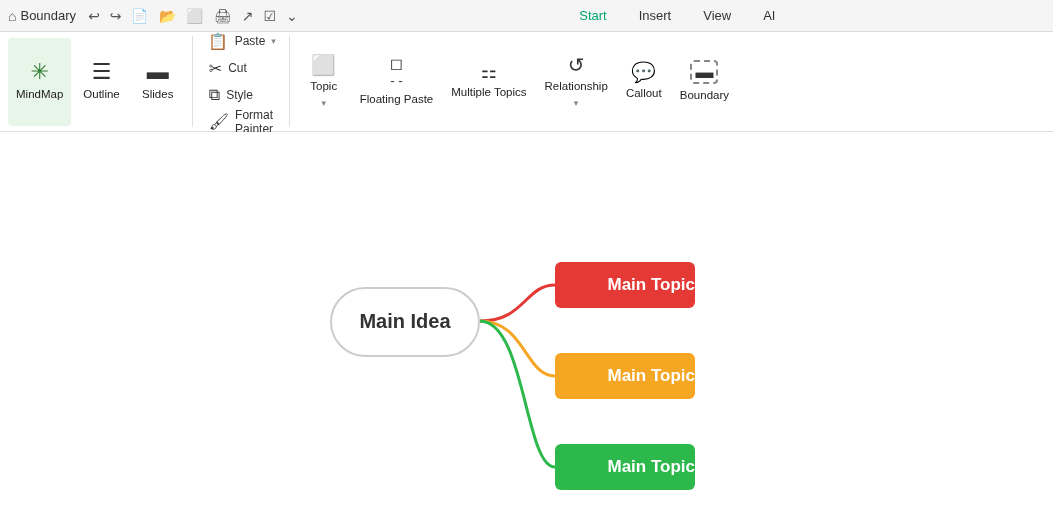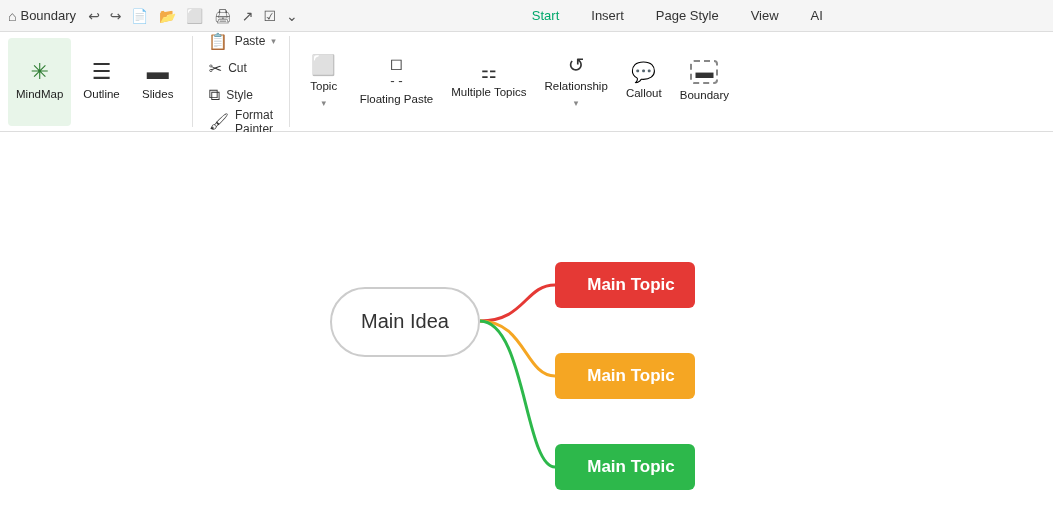--- a/index.html
+++ b/index.html
@@ -159,34 +159,34 @@
       top: 50%;
       transform: translateY(-50%);
       width: 150px;
       height: 70px;
       border: 2px solid #ccc;
       border-radius: 35px;
       display: flex;
       align-items: center;
       justify-content: center;
       font-size: 20px;
-      font-weight: 400;
+      font-weight: 700;
       color: #333;
       background: #fff;
       z-index: 10;
     }
 
     .topic-node {
       position: absolute;
       width: 140px;
       height: 46px;
       border-radius: 6px;
       display: flex;
       align-items: center;
-      justify-content: center;
+      justify-content: flex-end;
       font-size: 17px;
       font-weight: 700;
       color: #fff;
       z-index: 10;
       padding-left: 12px;
     }
 
     .topic-red { background: #e53935; left: 555px; top: 130px; }
     .topic-orange { background: #f5a623; left: 555px; top: 221px; }
     .topic-green { background: #2db84b; left: 555px; top: 312px; }
@@ -215,21 +215,20 @@
     <button title="Open">📂</button>
     <button title="View">⬜</button>
     <button title="Print">🖨</button>
     <button title="Export">↗</button>
     <button title="Task">☑</button>
     <button title="More">⌄</button>
   </div>
   <div class="menu-items">
     <div class="menu-item active">Start</div>
     <div class="menu-item">Insert</div>
-    <div class="menu-item">Page Style</div>
     <div class="menu-item">View</div>
     <div class="menu-item">AI</div>
   </div>
 </div>
 
 <div class="ribbon">
 
   <div class="ribbon-group">
     <button class="ribbon-btn active">
       <span class="icon">✳</span>

